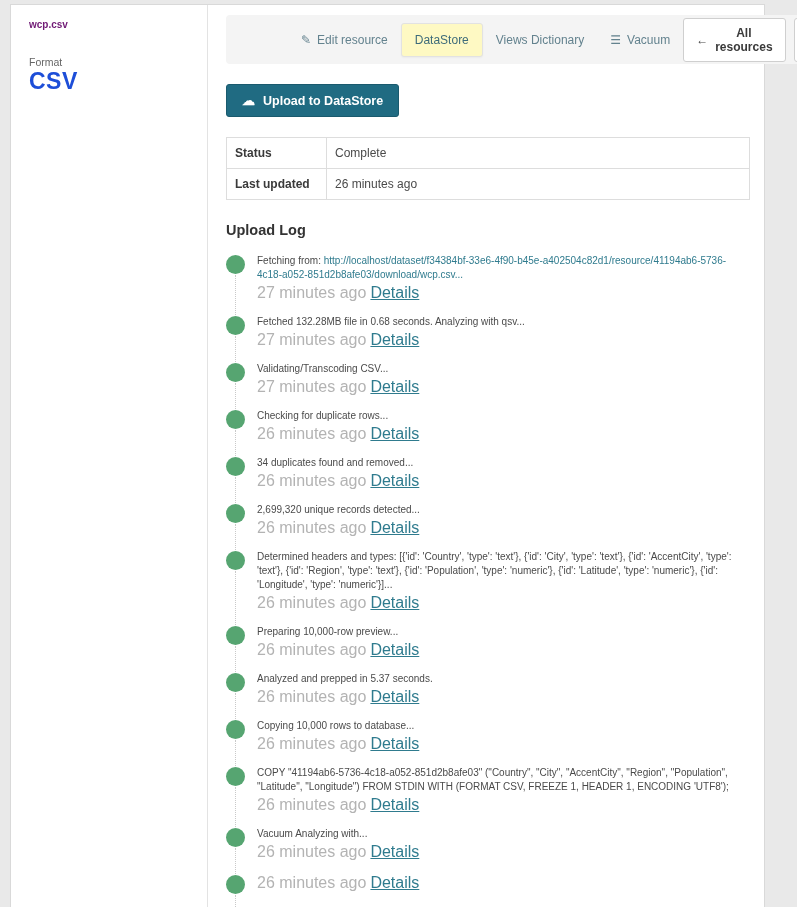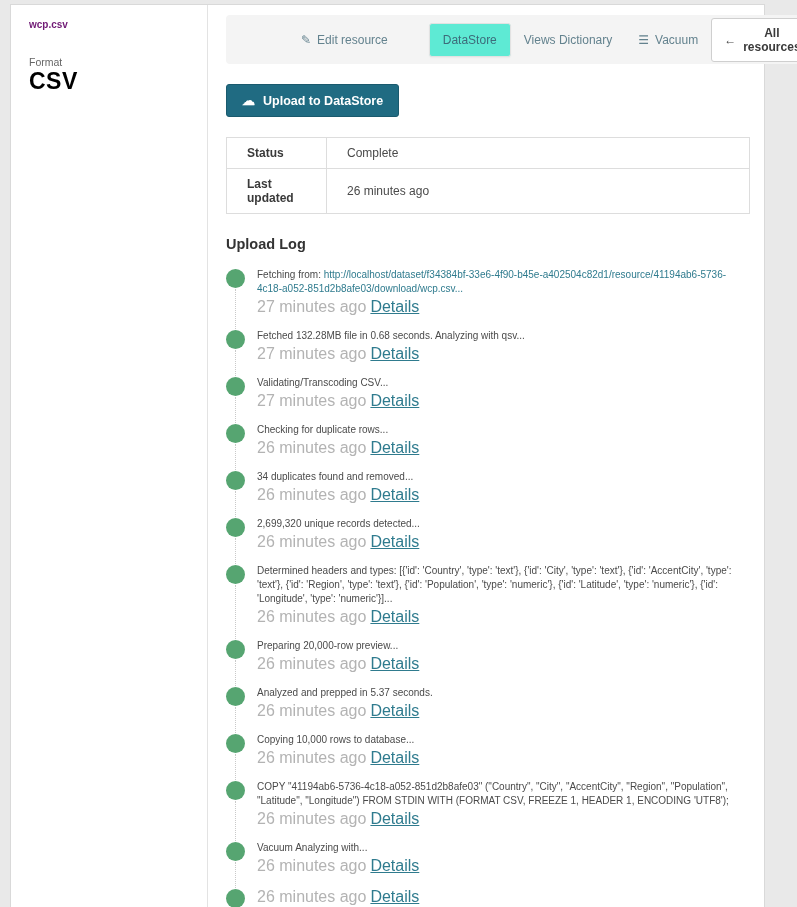--- a/index.html
+++ b/index.html
@@ -5,53 +5,53 @@
   * { margin:0; padding:0; box-sizing:border-box; }
   html,body { width:797px; height:907px; background:#e9e9e9; font-family:"Liberation Sans", sans-serif; }
   .page-card {
     position:absolute; left:10px; top:4px; width:755px; min-height:903px;
     background:#fff; border:1px solid #d9d9d9; border-bottom:none; display:flex;
   }
   
   .sidebar { width:197px; border-right:1px solid #e3e3e3; padding:14px 18px; flex-shrink:0; }
   .res-title { font-size:10px; font-weight:bold; color:#701a75; }
   .format-label { margin-top:26px; font-size:10.5px; color:#666; }
-  .format-value { font-size:23px; font-weight:bold; color:#000000; letter-spacing:0.5px; }
+  .format-value { font-size:23px; font-weight:bold; color:#1d4ed8; letter-spacing:0.5px; }
   
   .main { flex:1; padding:10px 8px 20px 18px; }
   .tabbar {
     background:#f4f4f4; border-radius:4px; height:49px; display:flex; align-items:center;
     padding:0 8px 0 0;
   }
   .tabs { display:flex; align-items:center; margin-left:62px; }
   .tab {
     font-size:12px; color:#63828e; padding:9px 13px; cursor:pointer; white-space:nowrap;
     display:flex; align-items:center; gap:6px; border-radius:3px;
   }
   .tab.active {
-    background:#5eead4; color:#3d6b7a; border:1px solid #e2e2e2; box-shadow:0 1px 2px rgba(0,0,0,.04);margin-left:28px;
+    background:#fef9c3; color:#3d6b7a; border:1px solid #e2e2e2; box-shadow:0 1px 2px rgba(0,0,0,.04);
   }
   .tab .t-icon { font-size:12px; }
   .tabbar-actions { margin-left:auto; display:flex; gap:8px; }
   .btn-outline {
     background:#fff; border:1px solid #cfcfcf; border-radius:3px; padding:7px 12px;
     font-size:12px; font-weight:bold; color:#3a3a3a; display:flex; align-items:center; gap:7px;
     cursor:pointer;
   }
   .btn-outline .b-icon { font-size:12px; color:#444; }
   .eye-svg { width:14px; height:10px; display:block; }
   .btn-primary {
     margin-top:20px; background:#206b82; border:1px solid #1a5a6e; border-radius:3px;
     color:#fff; font-size:12.5px; font-weight:bold; padding:8px 15px;
     display:inline-flex; align-items:center; gap:8px; cursor:pointer;
   }
   .btn-primary .b-icon { font-size:13px; }
   
   .status-table { margin-top:20px; width:524px; border-collapse:collapse; }
-  .status-table td { border:1px solid #dddddd; font-size:12px; padding:8px 20px; color:#4a4a4a; }
+  .status-table td { border:1px solid #dddddd; font-size:12px; padding:8px 8px; color:#4a4a4a; }
   .status-table td.lbl { width:100px; font-weight:bold; color:#3a3a3a; }
   
   .log-heading { margin:22px 0 16px; font-size:14.5px; font-weight:bold; color:#333; }
   .log-list { list-style:none; width:512px; }
   .log-entry { position:relative; padding-left:31px; margin-bottom:13px; min-height:22px; }
   .log-entry:not(.is-last)::before {
     content:""; position:absolute; left:9px; top:21px; bottom:-13px;
     border-left:1px dotted #c9c9c9;
   }
   .dot {
@@ -172,21 +172,21 @@
       </li>
 
       <li class="log-entry">
         <span class="dot"></span>
         <div class="log-text">Determined headers and types: [{'id': 'Country', 'type': 'text'}, {'id': 'City', 'type': 'text'}, {'id': 'AccentCity', 'type': 'text'}, {'id': 'Region', 'type': 'text'}, {'id': 'Population', 'type': 'numeric'}, {'id': 'Latitude', 'type': 'numeric'}, {'id': 'Longitude', 'type': 'numeric'}]...</div>
         <div class="log-meta"><span>26 minutes ago</span><a class="details" href="#">Details</a></div>
       </li>
 
       <li class="log-entry">
         <span class="dot"></span>
-        <div class="log-text">Preparing 20,000-row preview...</div>
+        <div class="log-text">Preparing 10,000-row preview...</div>
         <div class="log-meta"><span>26 minutes ago</span><a class="details" href="#">Details</a></div>
       </li>
 
       <li class="log-entry">
         <span class="dot"></span>
         <div class="log-text">Analyzed and prepped in 5.37 seconds.</div>
         <div class="log-meta"><span>26 minutes ago</span><a class="details" href="#">Details</a></div>
       </li>
 
       <li class="log-entry">

